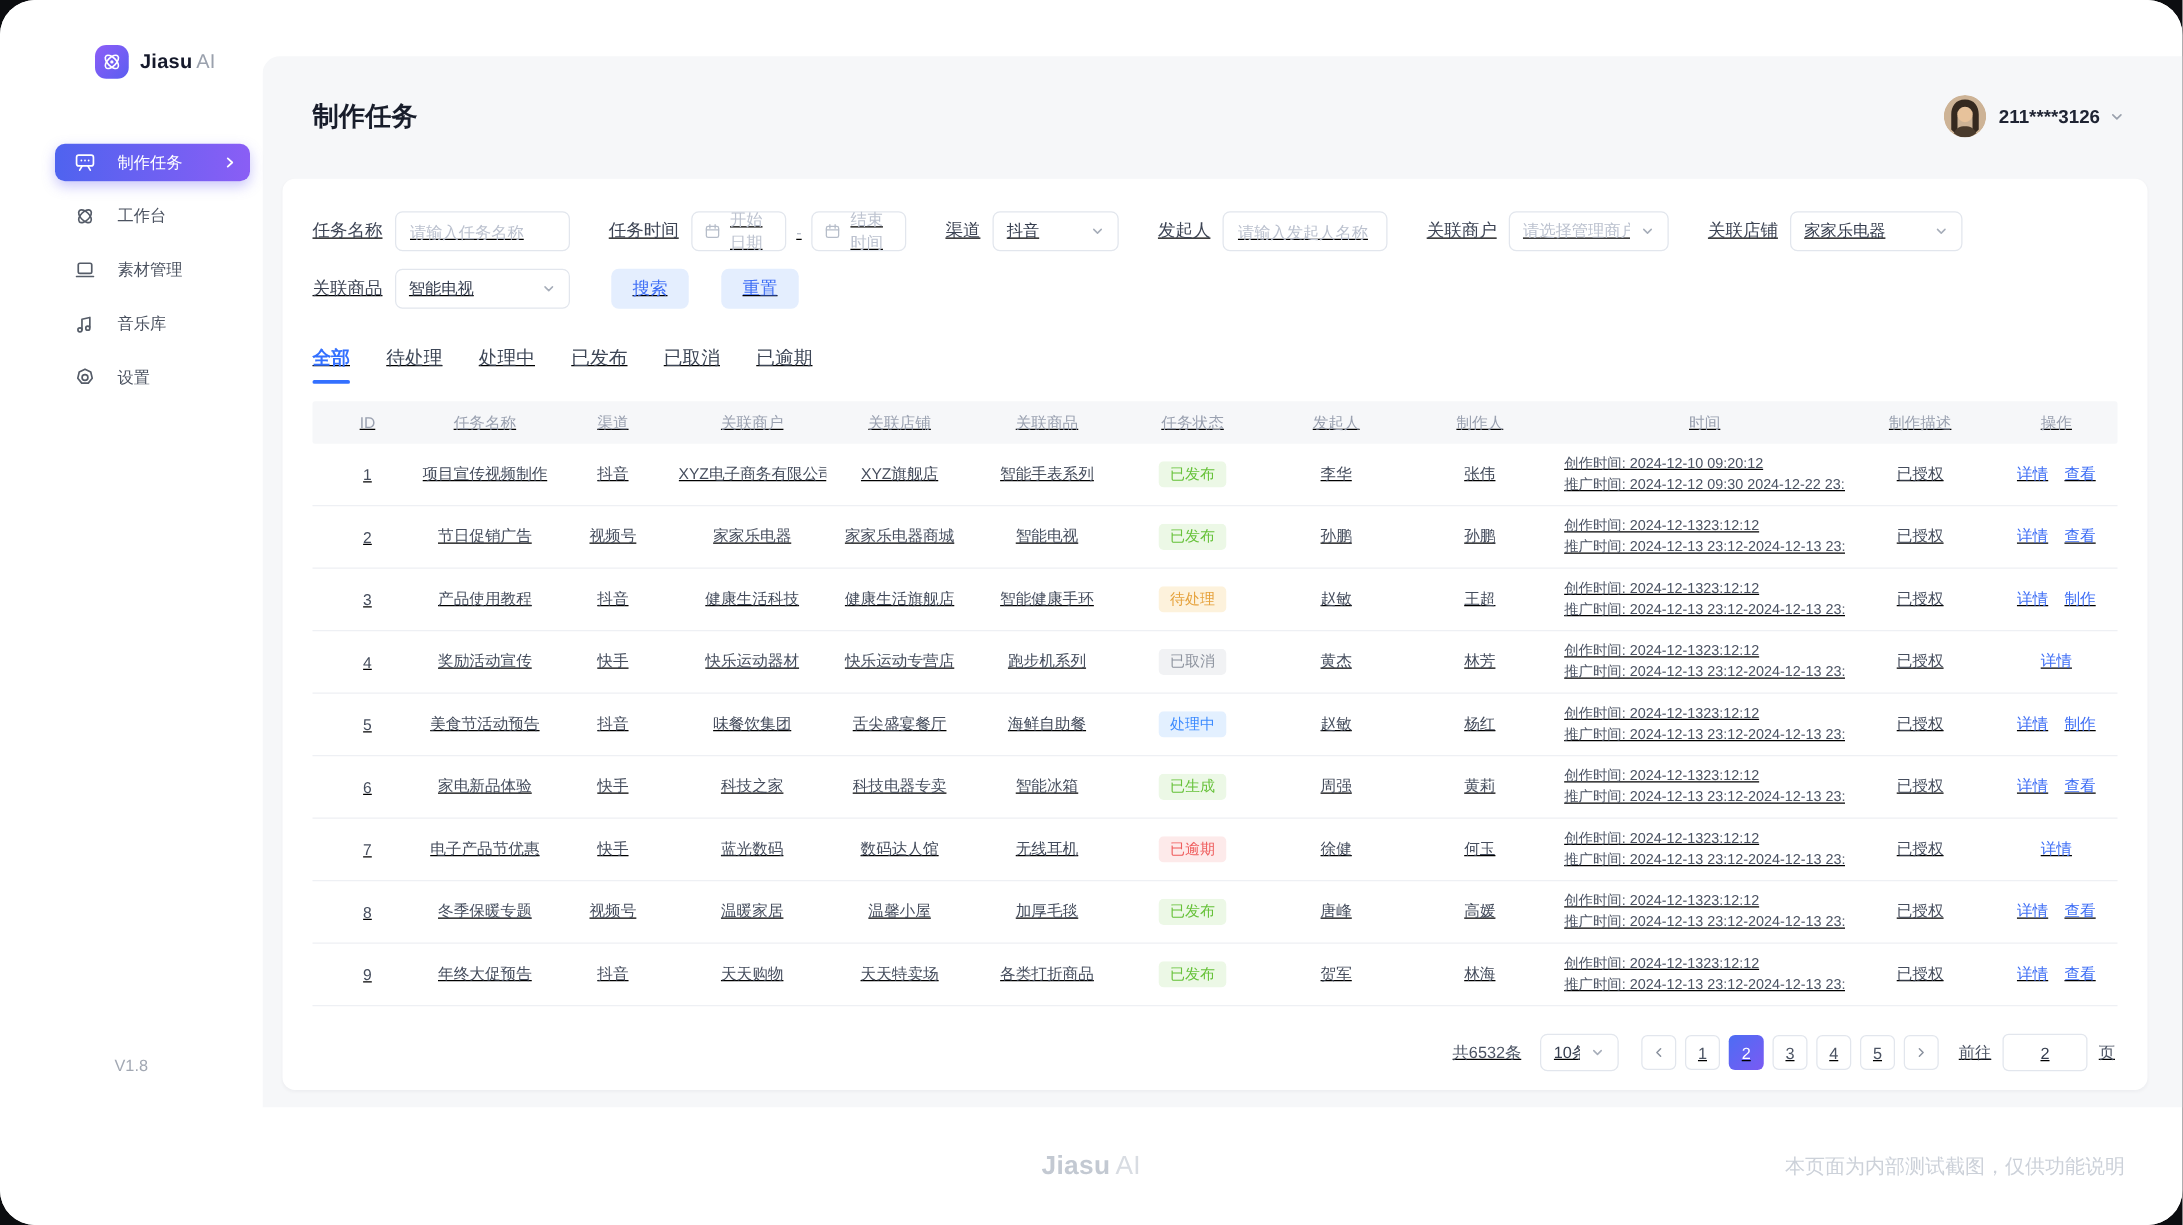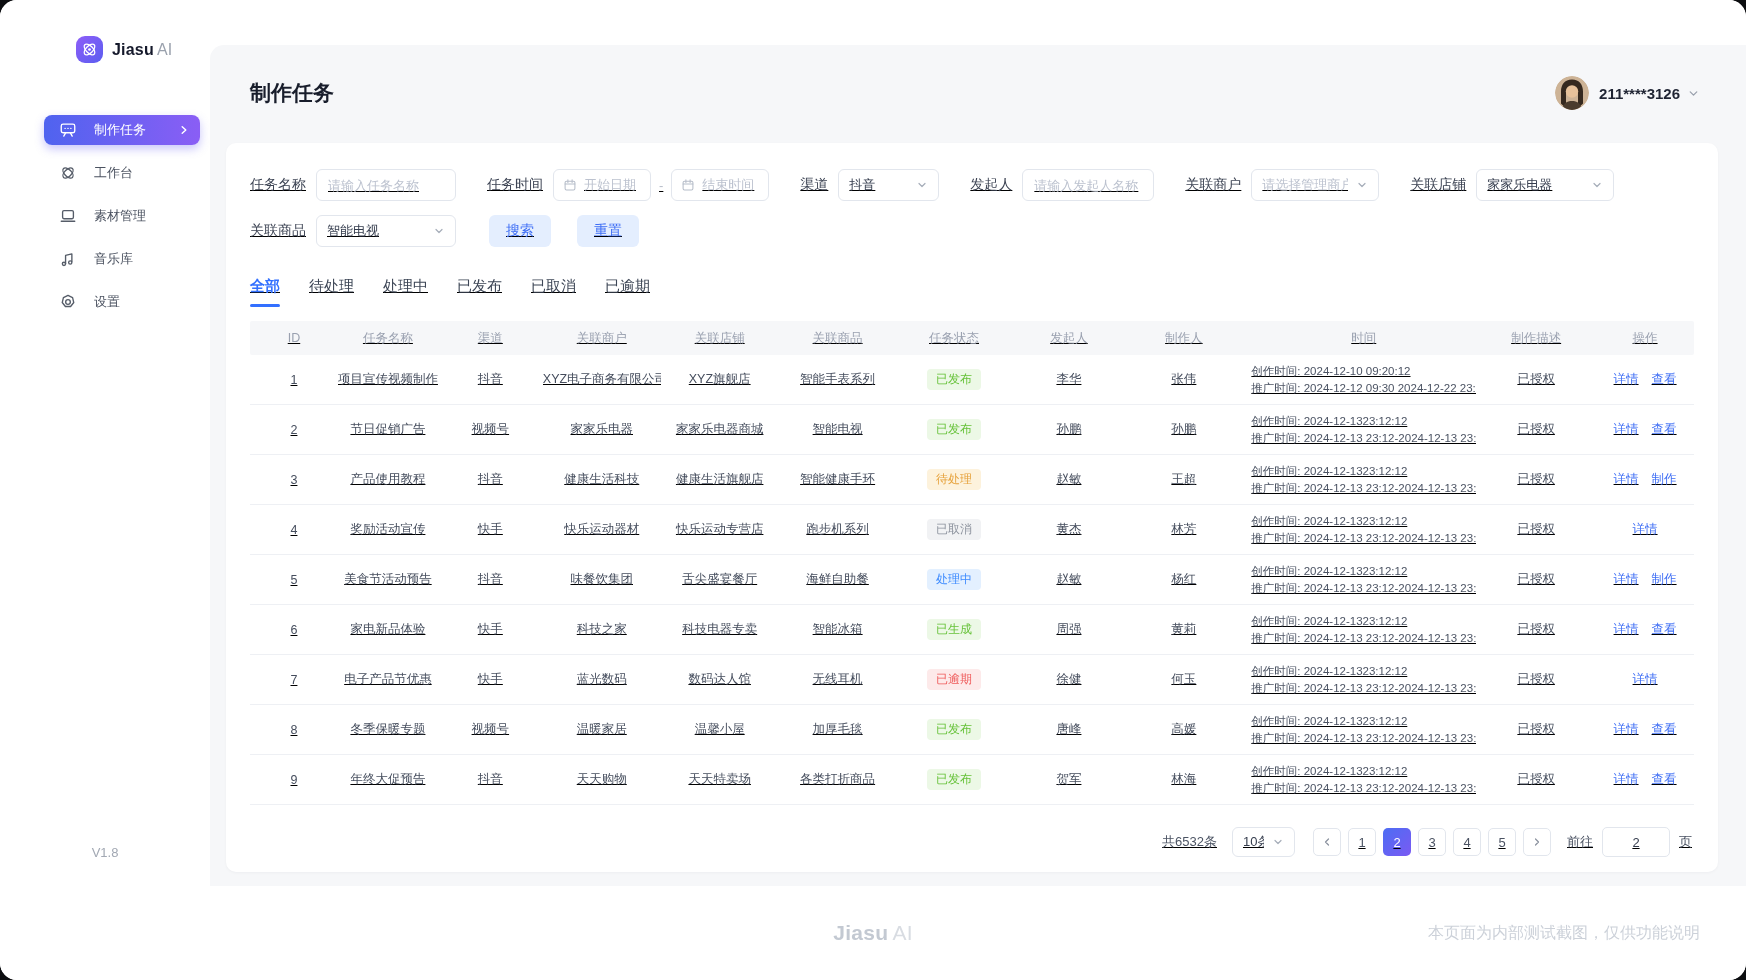--- a/index.html
+++ b/index.html
@@ -1,17 +1,17 @@
 <!DOCTYPE html>
 <html><head>
 <meta charset="utf-8">
 <style>
   html,body{margin:0;padding:0;}
   body{width:1746px;height:980px;background:#0c0d10;font-family:"Liberation Sans","DejaVu Sans",sans-serif;position:relative;overflow:hidden;}
-  .app{position:absolute;inset:0;border-radius:17px;background:#fff;overflow:hidden;display:flex;flex-direction:column;}
+  .app{position:absolute;inset:0;border-radius:28px;background:#fff;overflow:hidden;display:flex;flex-direction:column;}
   .main-row{flex:1;display:flex;min-height:0;}
   
   .sidebar{width:210px;background:#fff;position:relative;flex-shrink:0;}
   .logo-row{display:flex;align-items:center;margin:36px 0 0 76px;}
   .logo-badge{width:27px;height:27px;border-radius:9px;background:linear-gradient(135deg,#8d5ef8 0%,#5b5df0 100%);display:flex;align-items:center;justify-content:center;}
   .logo-badge svg{width:19px;height:19px;}
   .logo-text{margin-left:9px;font-size:16px;letter-spacing:.2px;}
   .logo-text b{color:#15192b;font-weight:700;}
   .logo-text span{color:#9aa1ad;font-weight:400;margin-left:3px;}
   .menu{margin-top:52px;}
@@ -40,21 +40,21 @@
   
   .f-row{display:flex;align-items:center;margin-bottom:14px;}
   .f-group{display:flex;align-items:center;margin-right:31px;}
   .f-group:last-child{margin-right:0;}
   .f-label{font-size:14px;color:#3d4454;margin-right:10px;white-space:nowrap;}
   .ctl{height:32px;box-sizing:border-box;border:1px solid #e2e6ed;border-radius:6px;background:#fff;display:flex;align-items:center;font-size:13px;}
   input.ctl{padding:0 11px;color:#353d4e;outline:none;}
   input.ctl::placeholder{color:#bcc2cf;}
   .txt-input{width:140px;}
   .init-input{width:132px;}
-  .date-input{width:98px;padding:0 9px;color:#bcc2cf;cursor:pointer;}
+  .date-input{width:76px;padding:0 9px;color:#bcc2cf;cursor:pointer;}
   .date-input .cal{display:flex;margin-right:7px;color:#b6bdc9;}
   .date-input .cal svg{width:14px;height:14px;}
   .date-sep{color:#b6bdc9;margin:0 8px;font-size:13px;}
   .select{padding:0 10px;cursor:pointer;}
   .select .sel-text{flex:1;color:#353d4e;white-space:nowrap;overflow:hidden;}
   .select .sel-text.placeholder{color:#bcc2cf;}
   .select .chev{display:flex;color:#a6adb9;margin-left:8px;}
   .select .chev svg{width:12px;height:12px;}
   .sel-channel{width:101px;}
   .sel-merchant{width:128px;}

